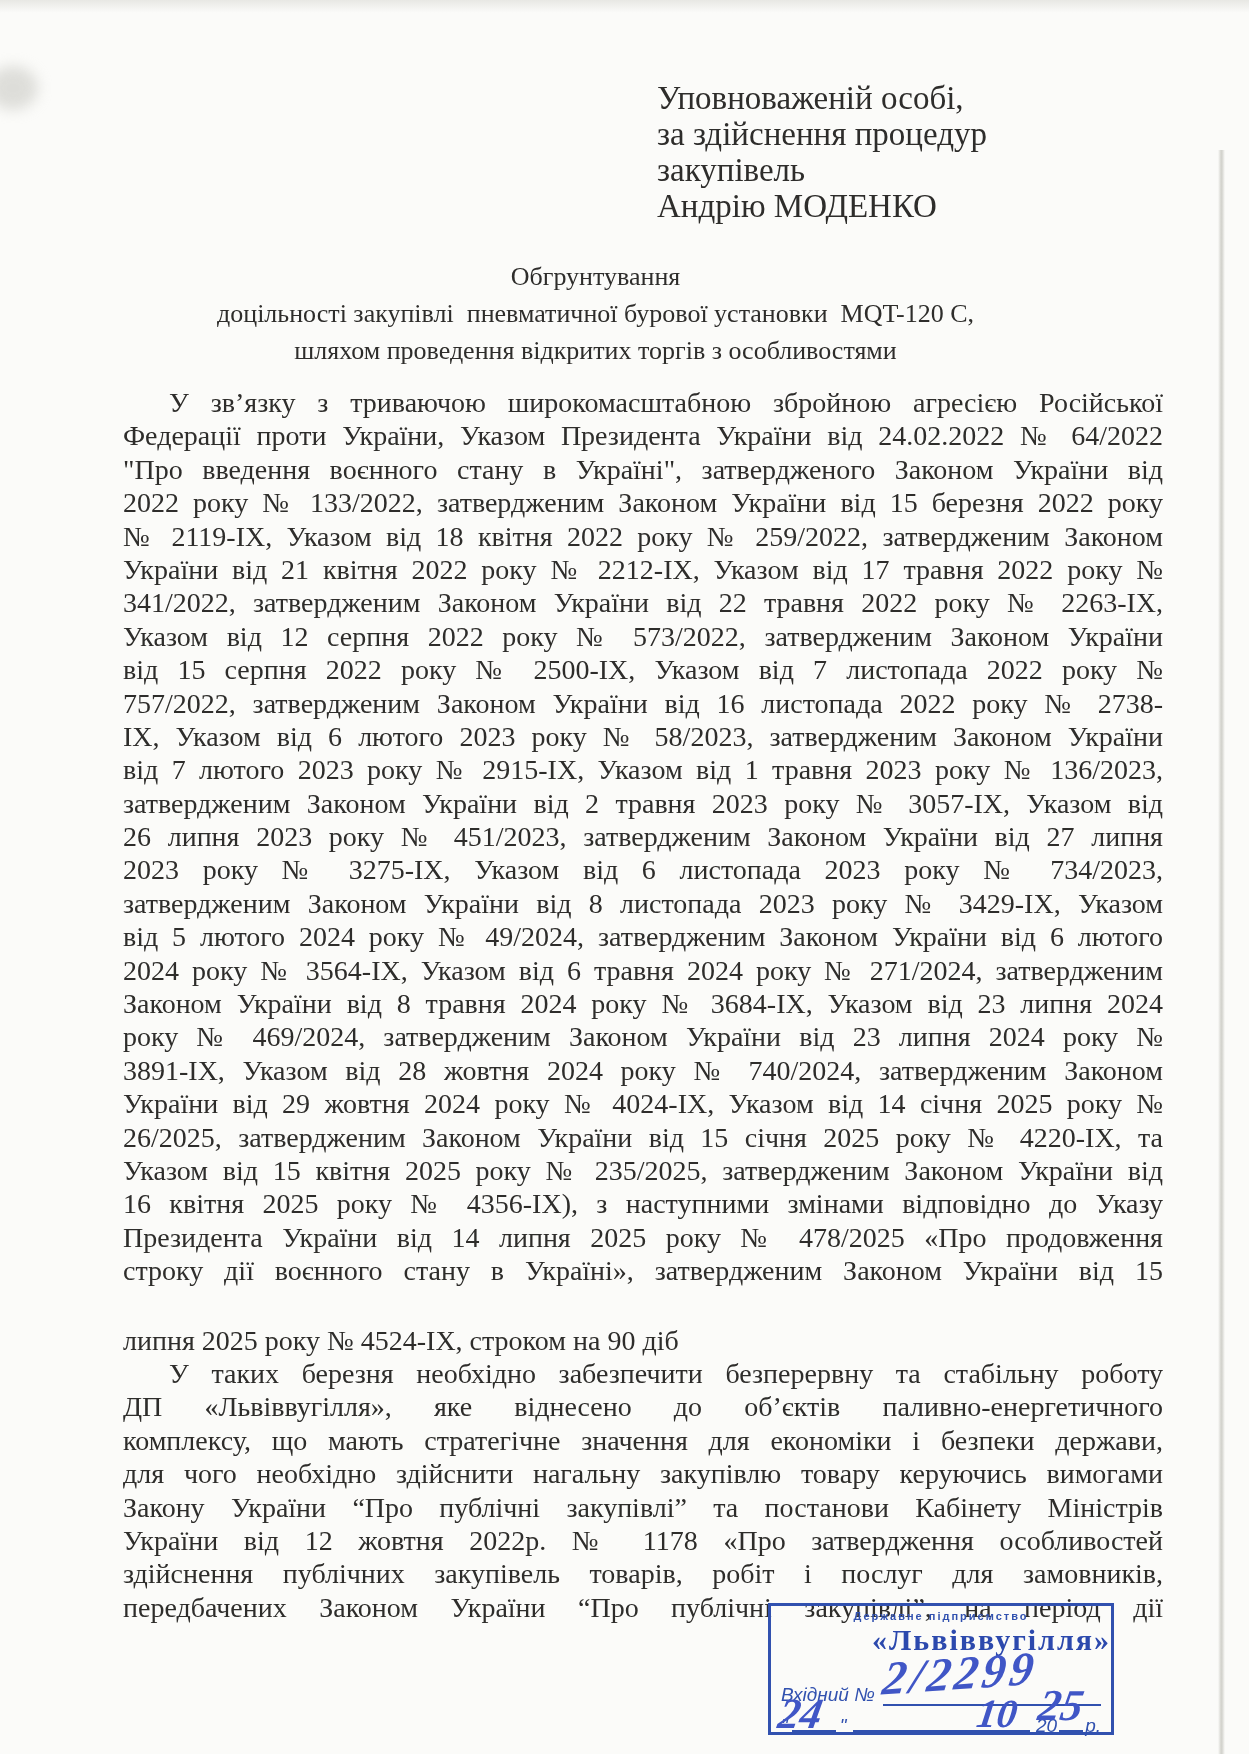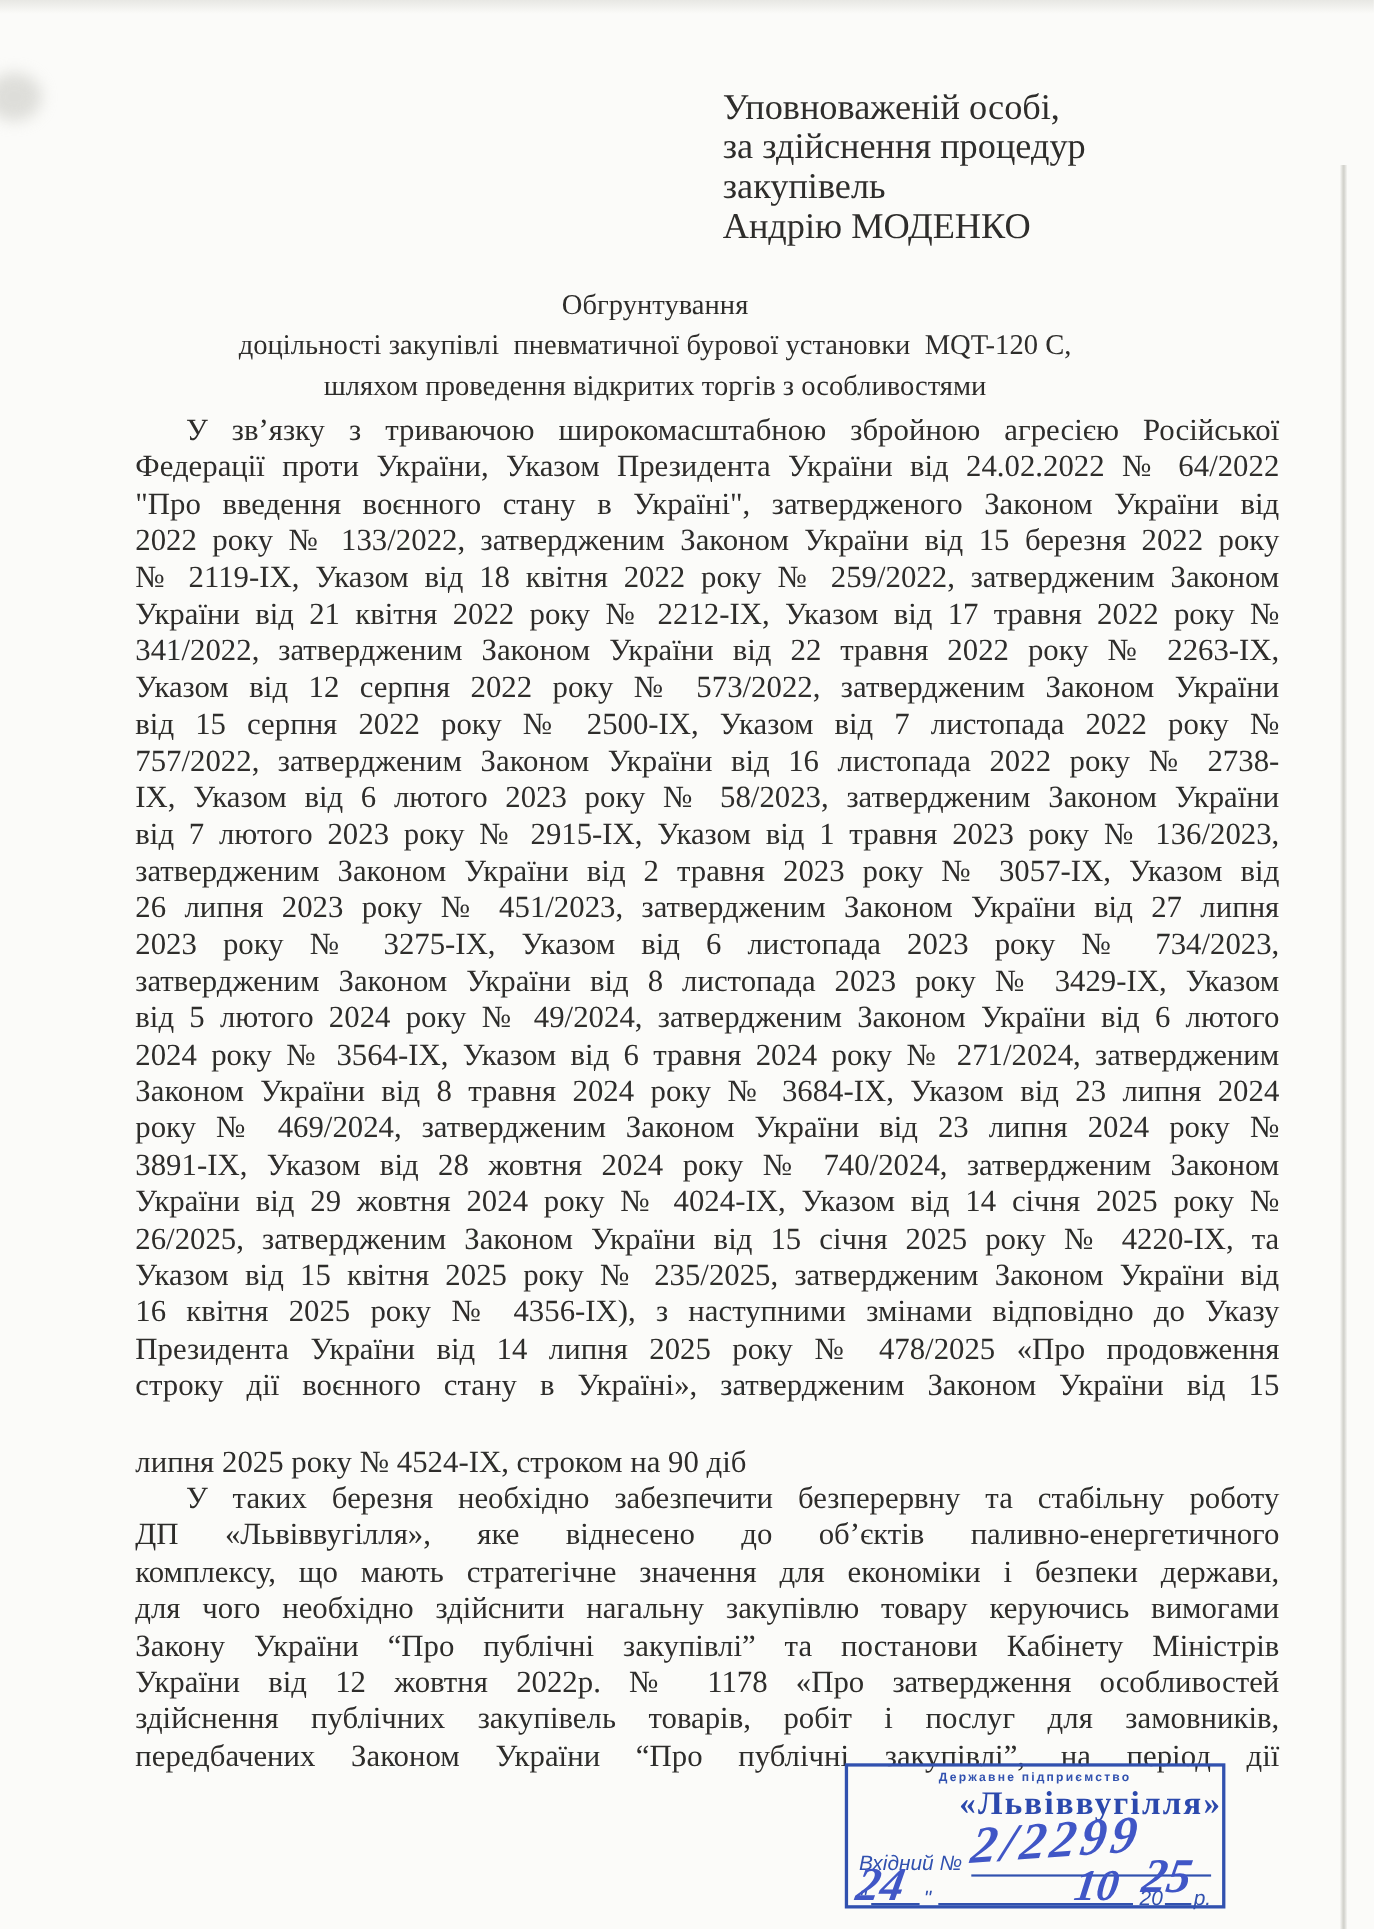--- a/index.html
+++ b/index.html
@@ -20,21 +20,21 @@
   .left-smudge{position:absolute;left:-12px;top:66px;width:50px;height:44px;
     background:#c6c6c0;border-radius:50%;filter:blur(7px);opacity:.55;}
   .right-edge{position:absolute;right:24px;top:150px;bottom:0;width:7px;
     background:linear-gradient(90deg,rgba(190,190,184,0),#d2d2cc 45%,#d7d7d2 60%,rgba(190,190,184,0));}
   
   .recipient{position:absolute;left:657px;top:80px;font-size:33px;line-height:36px;}
   
   .title{position:absolute;left:123px;top:258px;width:945px;text-align:center;
     font-size:26px;line-height:37px;}
   
-  .body-text{position:absolute;left:123px;top:375px;width:1040px;font-size:28px;}
+  .body-text{position:absolute;left:123px;top:386px;width:1040px;font-size:28px;}
   .body-line{
     line-height:33.4px;height:33.4px;
     text-align:justify;text-align-last:justify;
     white-space:normal;
   }
   .par-first{text-indent:46px;}
   .par-end{text-align-last:left;margin-top:36px;}
   .body-line u{text-underline-offset:4px;text-decoration-thickness:2px;}
   
   .stamp{position:absolute;left:768px;top:1603px;width:346px;height:132px;

